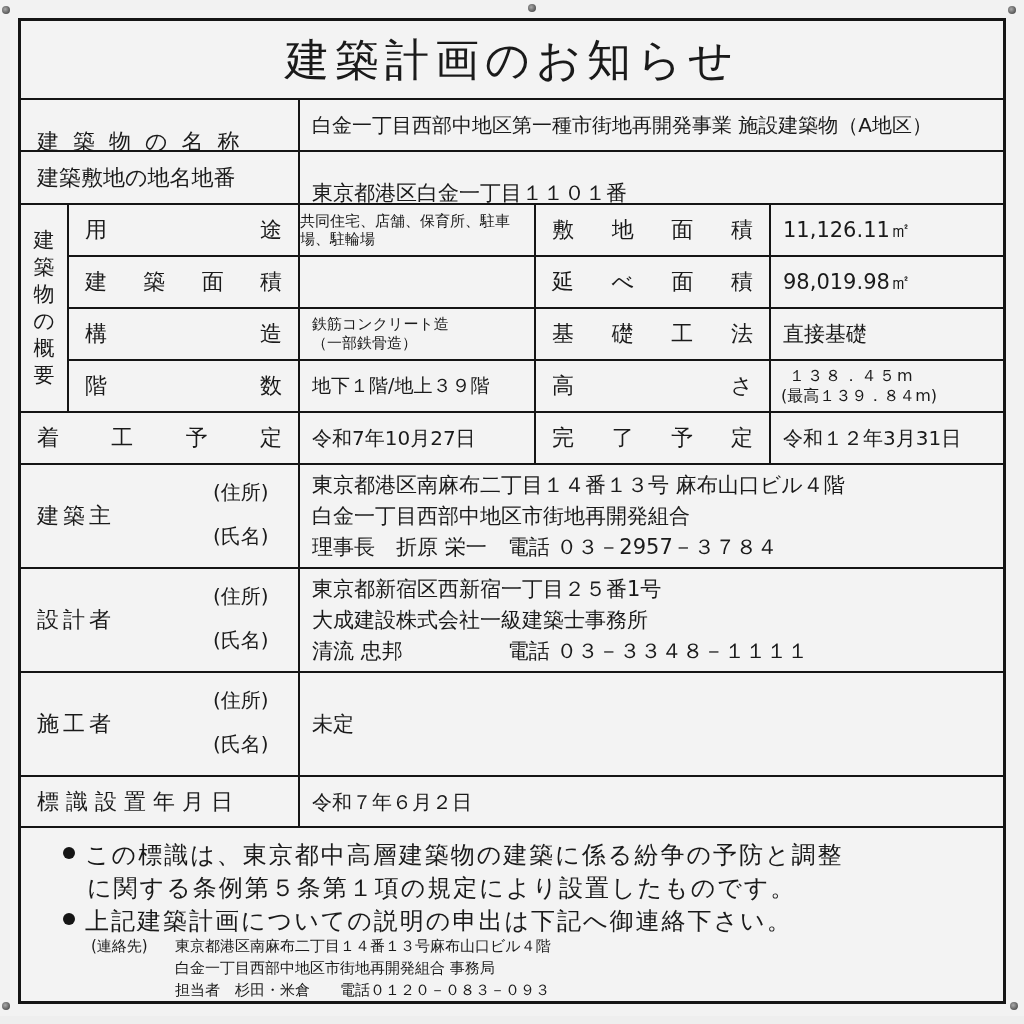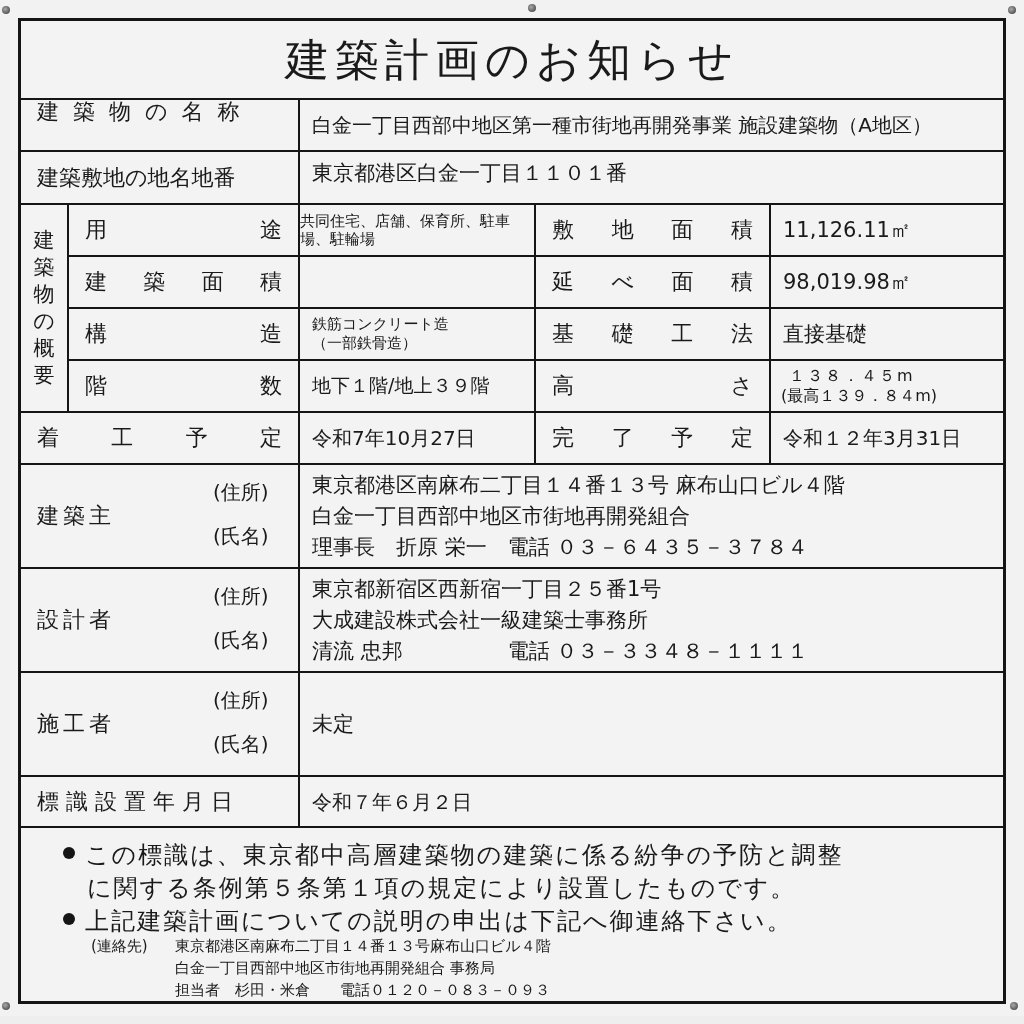--- a/index.html
+++ b/index.html
@@ -33,31 +33,31 @@
   <div class="screw" style="left:528px;top:4px"></div>
   <div class="screw" style="left:1008px;top:6px"></div>
   <div class="screw" style="left:1010px;top:1002px"></div>
   <div class="screw" style="left:2px;top:1002px"></div>
 
   <div class="frame">
 
     <div class="cell title">建築計画のお知らせ</div>
     <div class="hl" style="left:0;top:77px;width:982px"></div>
 
-    <div class="cell lbl" style="left:0;top:66px;width:246px;height:50px">
+    <div class="cell lbl" style="left:0;top:96px;width:246px;height:50px">
       <span style="letter-spacing:14px">建築物の名称</span>
     </div>
     <div class="vl" style="left:277px;top:79px;height:104px"></div>
     <div class="cell val" style="left:279px;top:79px;width:703px;height:50px;font-size:20px">白金一丁目西部中地区第一種市街地再開発事業 施設建築物（A地区）</div>
     <div class="hl" style="left:0;top:129px;width:982px"></div>
 
     <div class="cell lbl" style="left:0;top:131px;width:278px;height:52px">
       <span>建築敷地の地名地番</span>
     </div>
-    <div class="cell val" style="left:279px;top:117px;width:703px;height:70px">東京都港区白金一丁目１１０１番</div>
+    <div class="cell val" style="left:279px;top:137px;width:703px;height:70px">東京都港区白金一丁目１１０１番</div>
     <div class="hl" style="left:0;top:182px;width:982px"></div>
 
     <div class="cell vert" style="left:0;top:184px;width:46px;height:206px">
       <span>建</span>
       <span>築</span>
       <span>物</span>
       <span>の</span>
       <span>概</span>
       <span>要</span>
     </div>
@@ -143,21 +143,21 @@
     <div class="cell val" style="left:750px;top:392px;width:232px;height:50px;font-size:20px">令和１２年3月31日</div>
     <div class="hl" style="left:0;top:442px;width:982px"></div>
 
     <div class="vl" style="left:277px;top:444px;height:362px"></div>
     <div class="cell party" style="left:0;top:444px;width:200px;height:102px">建築主</div>
     <div class="sub" style="left:192px;top:458px">(住所)</div>
     <div class="sub" style="left:192px;top:502px">(氏名)</div>
     <div class="cell multi" style="left:279px;top:444px;width:703px;height:102px">
       <span>東京都港区南麻布二丁目１４番１３号 麻布山口ビル４階</span>
       <span>白金一丁目西部中地区市街地再開発組合</span>
-      <span>理事長　折原 栄一　電話 ０３－６４３５－３７８４</span>
+      <span>理事長　折原 栄一　電話 ０３－2957－３７８４</span>
     </div>
     <div class="hl" style="left:0;top:546px;width:982px"></div>
 
     <div class="cell party" style="left:0;top:548px;width:200px;height:102px">設計者</div>
     <div class="sub" style="left:192px;top:562px">(住所)</div>
     <div class="sub" style="left:192px;top:606px">(氏名)</div>
     <div class="cell multi" style="left:279px;top:548px;width:703px;height:102px">
       <span>東京都新宿区西新宿一丁目２５番1号</span>
       <span>大成建設株式会社一級建築士事務所</span>
       <span style="white-space:pre">清流 忠邦　　　　　電話 ０３－３３４８－１１１１</span>

